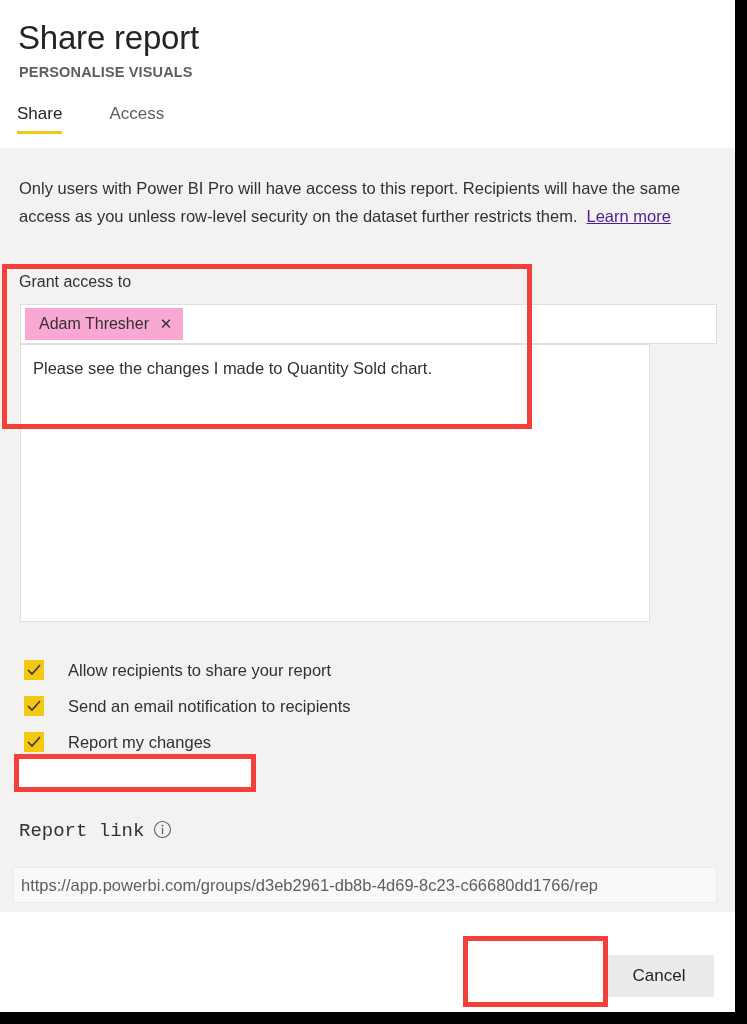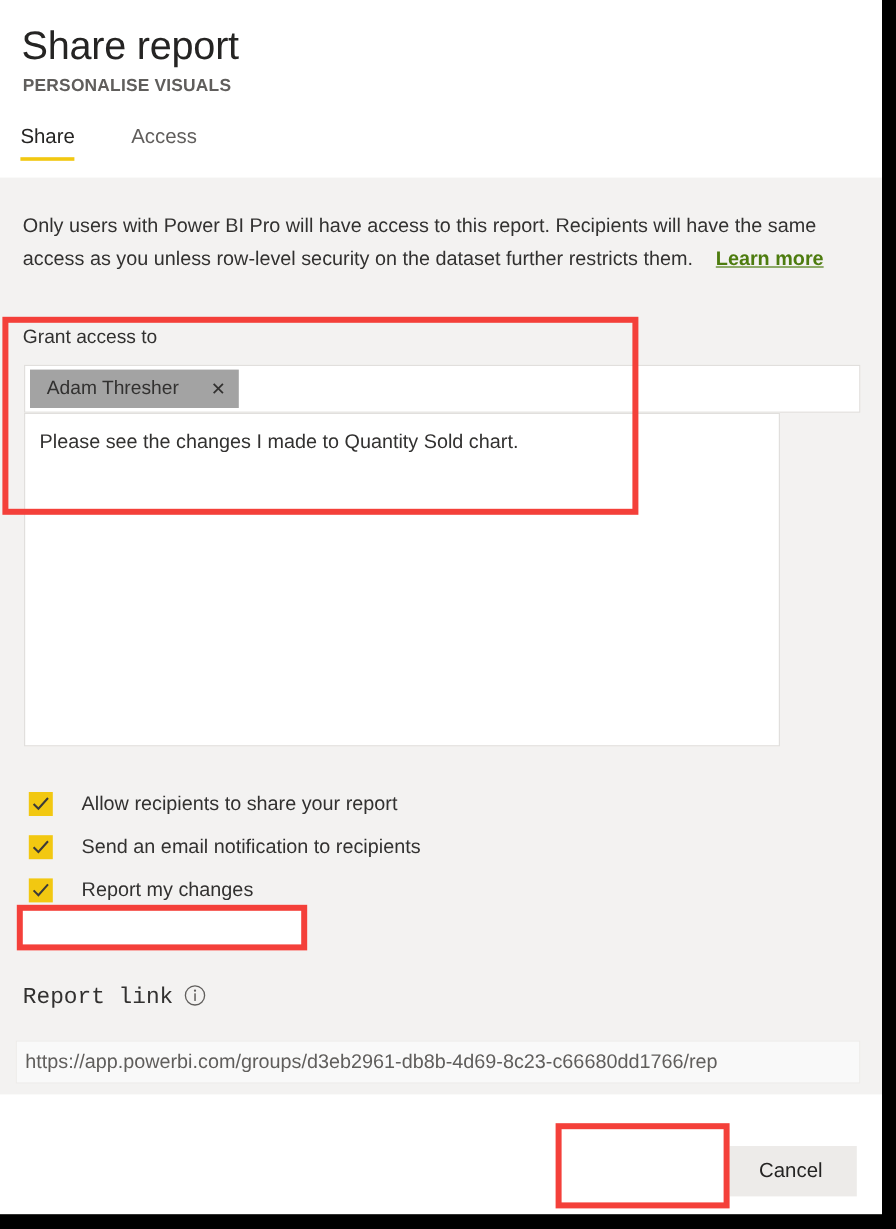--- a/index.html
+++ b/index.html
@@ -92,24 +92,23 @@
 
   .desc {
     position: absolute;
     left: 19px; top: 26px;
     width: 680px;
     font-size: 16.5px;
     line-height: 28px;
     color: #323130;
   }
   .desc a {
-    color: #4d7c0f;
+    color: #4c1d95;
     text-decoration: underline;
-    margin-left: 19px;
-    font-weight: bold;
+    margin-left: 9px;
   }
 
   .field-label {
     position: absolute;
     left: 19px; top: 125px;
     font-size: 16px;
     color: #323130;
     white-space: nowrap;
   }
 
@@ -123,25 +122,24 @@
     border: 1px solid #e1dfdd;
     display: flex;
     align-items: center;
   }
   .chip {
     display: flex;
     align-items: center;
     height: 32px;
     margin-left: 4px;
     padding: 0 0 0 14px;
-    background: #a3a3a3;
+    background: #f9a8d4;
     color: #323130;
     font-size: 16px;
     white-space: nowrap;
-    gap: 16px;
   }
   .chip-remove {
     display: flex;
     align-items: center;
     justify-content: center;
     width: 34px;
     height: 32px;
     color: #323130;
     font-size: 15px;
     cursor: pointer;

